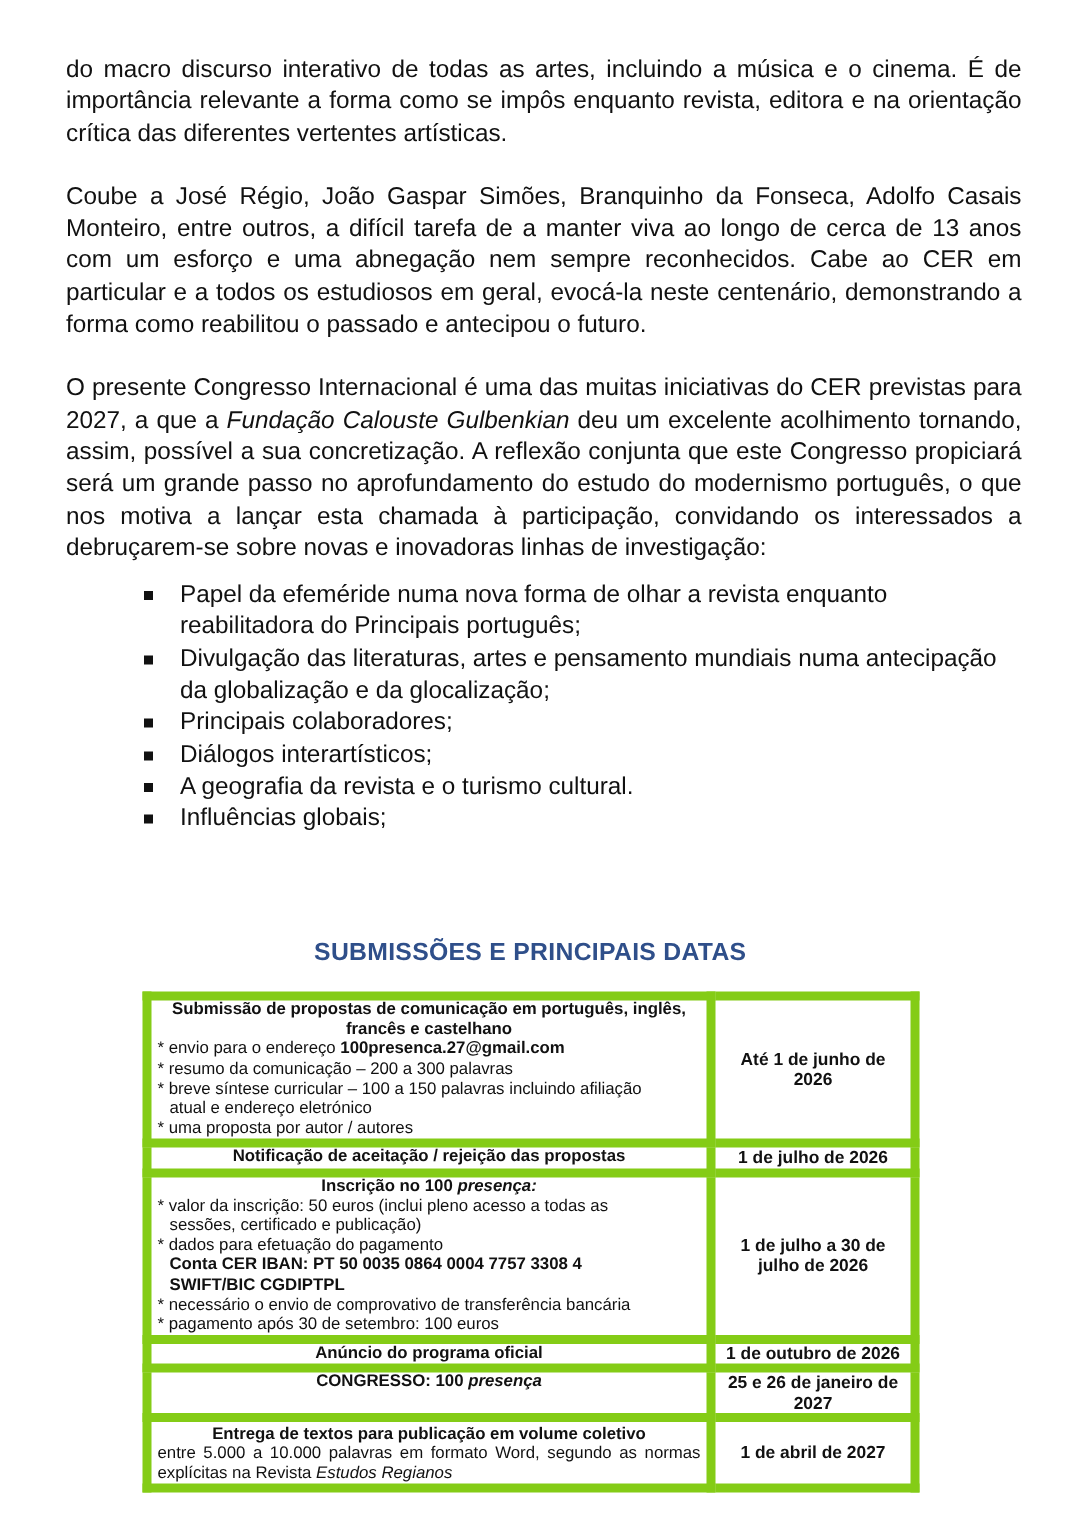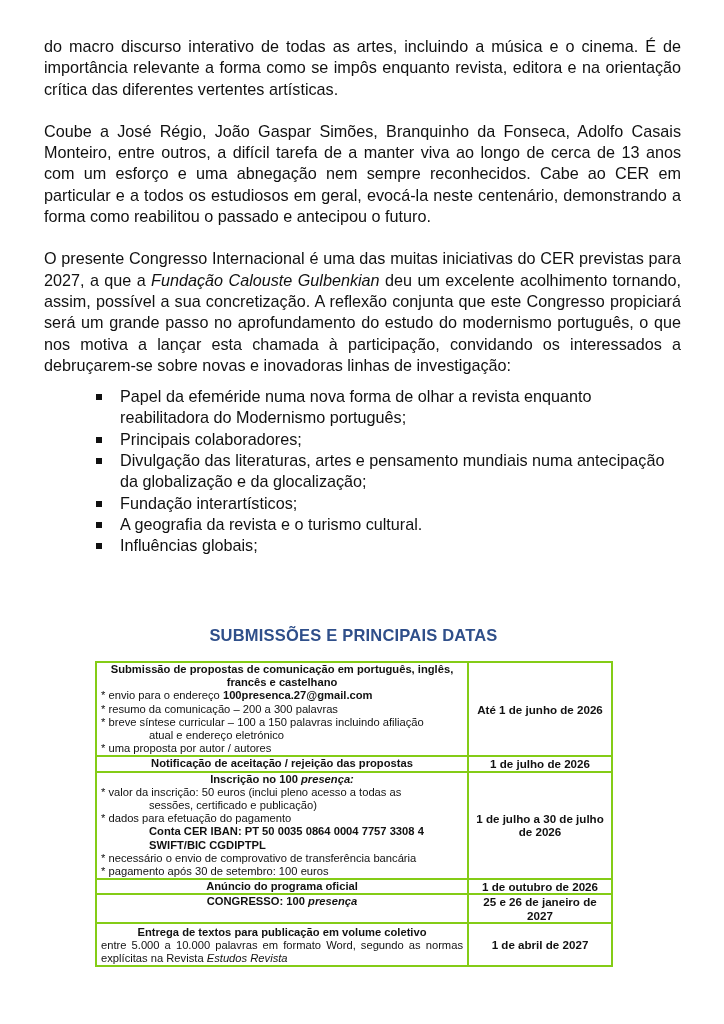--- a/index.html
+++ b/index.html
@@ -6,50 +6,50 @@
   body { width: 724px; height: 1024px; position: relative; overflow: hidden; color: #111; }
   .page { position: absolute; left: 44px; top: 36px; width: 637px; font-family: "Liberation Sans", sans-serif; font-size: 16.2px; line-height: 21.3px; }
   .para { margin: 0 0 21px 0; text-align: justify; }
   .para b { font-weight: normal; }
   .para i { font-style: italic; }
   ul.topics { list-style: none; margin: -2px 0 0 0; padding: 0 0 0 50px; }
   ul.topics li { position: relative; padding-left: 26px; margin: 0; line-height: 21.3px; }
   ul.topics li .bullet { position: absolute; left: 2px; top: 8px; width: 6px; height: 6px; background: #111; }
   .section-title { position: absolute; left: 95px; width: 517px; top: 626px; text-align: center; font-family: "Liberation Sans", sans-serif; font-weight: bold; font-size: 16.5px; color: #2f4f8a; letter-spacing: 0.2px; }
   table.dates { position: absolute; left: 95px; top: 661px; width: 518px; border-collapse: collapse; font-family: "Liberation Sans", sans-serif; font-size: 11.2px; line-height: 13.2px; color: #111; }
-  table.dates td { border: 2px solid #84cc16; padding: 0 4px; vertical-align: middle; }
+  table.dates td { border: 6px solid #84cc16; padding: 0 4px; vertical-align: middle; }
   table.dates td.desc { width: 362px; }
   table.dates td.date { text-align: center; font-size: 11.6px; font-weight: bold; }
   .hd { font-weight: bold; text-align: center; display: block; }
   .ln { display: block; }
-  .ind { display: block; padding-left: 8px; margin-left: 40px; }
+  .ind { display: block; padding-left: 8px; }
   .jst { display: block; text-align: justify; text-align-last: left; }
   .bold { font-weight: bold; }
 </style>
 </head>
 <body>
 
 <div class="page">
   <p class="para">
     <span>do macro discurso interativo de todas as artes, incluindo a música e o cinema. É de importância relevante a forma como se impôs enquanto revista, editora e na orientação crítica das diferentes vertentes artísticas.</span>
   </p>
 
   <p class="para">
     <span>Coube a José Régio, João Gaspar Simões, Branquinho da Fonseca, Adolfo Casais Monteiro, entre outros, a difícil tarefa de a manter viva ao longo de cerca de 13 anos com um esforço e uma abnegação nem sempre reconhecidos. Cabe ao </span><b>CER</b><span> em particular e a todos os estudiosos em geral, evocá-la neste centenário, demonstrando a forma como reabilitou o passado e antecipou o futuro.</span>
   </p>
 
   <p class="para" style="margin-bottom: 12px;">
     <span>O presente Congresso Internacional é uma das muitas iniciativas do </span><b>CER</b><span> previstas para 2027, a que a </span><i>Fundação Calouste Gulbenkian</i><span> deu um excelente acolhimento tornando, assim, possível a sua concretização. A reflexão conjunta que este Congresso propiciará será um grande passo no aprofundamento do estudo do modernismo português, o que nos motiva a lançar esta chamada à participação, convidando os interessados a debruçarem-se sobre novas e inovadoras linhas de investigação:</span>
   </p>
 
   <ul class="topics">
-    <li><span class="bullet"></span><span>Papel da efeméride numa nova forma de olhar a revista enquanto reabilitadora do Modernismo português;</span></li>
+    <li><span class="bullet"></span><span>Papel da efeméride numa nova forma de olhar a revista enquanto reabilitadora do Principais português;</span></li>
+    <li><span class="bullet"></span><span>Divulgação das literaturas, artes e pensamento mundiais numa antecipação da globalização e da glocalização;</span></li>
     <li><span class="bullet"></span><span>Principais colaboradores;</span></li>
-    <li><span class="bullet"></span><span>Divulgação das literaturas, artes e pensamento mundiais numa antecipação da globalização e da glocalização;</span></li>
-    <li><span class="bullet"></span><span>Fundação interartísticos;</span></li>
+    <li><span class="bullet"></span><span>Diálogos interartísticos;</span></li>
     <li><span class="bullet"></span></li>
     <li><span class="bullet"></span><span>A geografia da revista e o turismo cultural.</span></li>
     <li><span class="bullet"></span><span>Influências globais;</span></li>
   </ul>
 </div>
 
 <div class="section-title">SUBMISSÕES E PRINCIPAIS DATAS</div>
 
 <table class="dates">
   <tbody>
@@ -91,18 +91,18 @@
   </tr>
   <tr style="height: 28px;">
     <td class="desc" style="vertical-align: top;">
       <span class="hd"><span>CONGRESSO: 100 </span><i>presença</i></span>
     </td>
     <td class="date">25 e 26 de janeiro de 2027</td>
   </tr>
   <tr>
     <td class="desc" style="padding-top: 2px;">
       <span class="hd">Entrega de textos para publicação em volume coletivo</span>
-      <span class="jst"><span>entre 5.000 a 10.000 palavras em formato Word, segundo as normas explícitas na Revista </span><i>Estudos Revista</i></span>
+      <span class="jst"><span>entre 5.000 a 10.000 palavras em formato Word, segundo as normas explícitas na Revista </span><i>Estudos Regianos</i></span>
     </td>
     <td class="date">1 de abril de 2027</td>
   </tr>
 </tbody>
   </table>
 
 </body></html>

